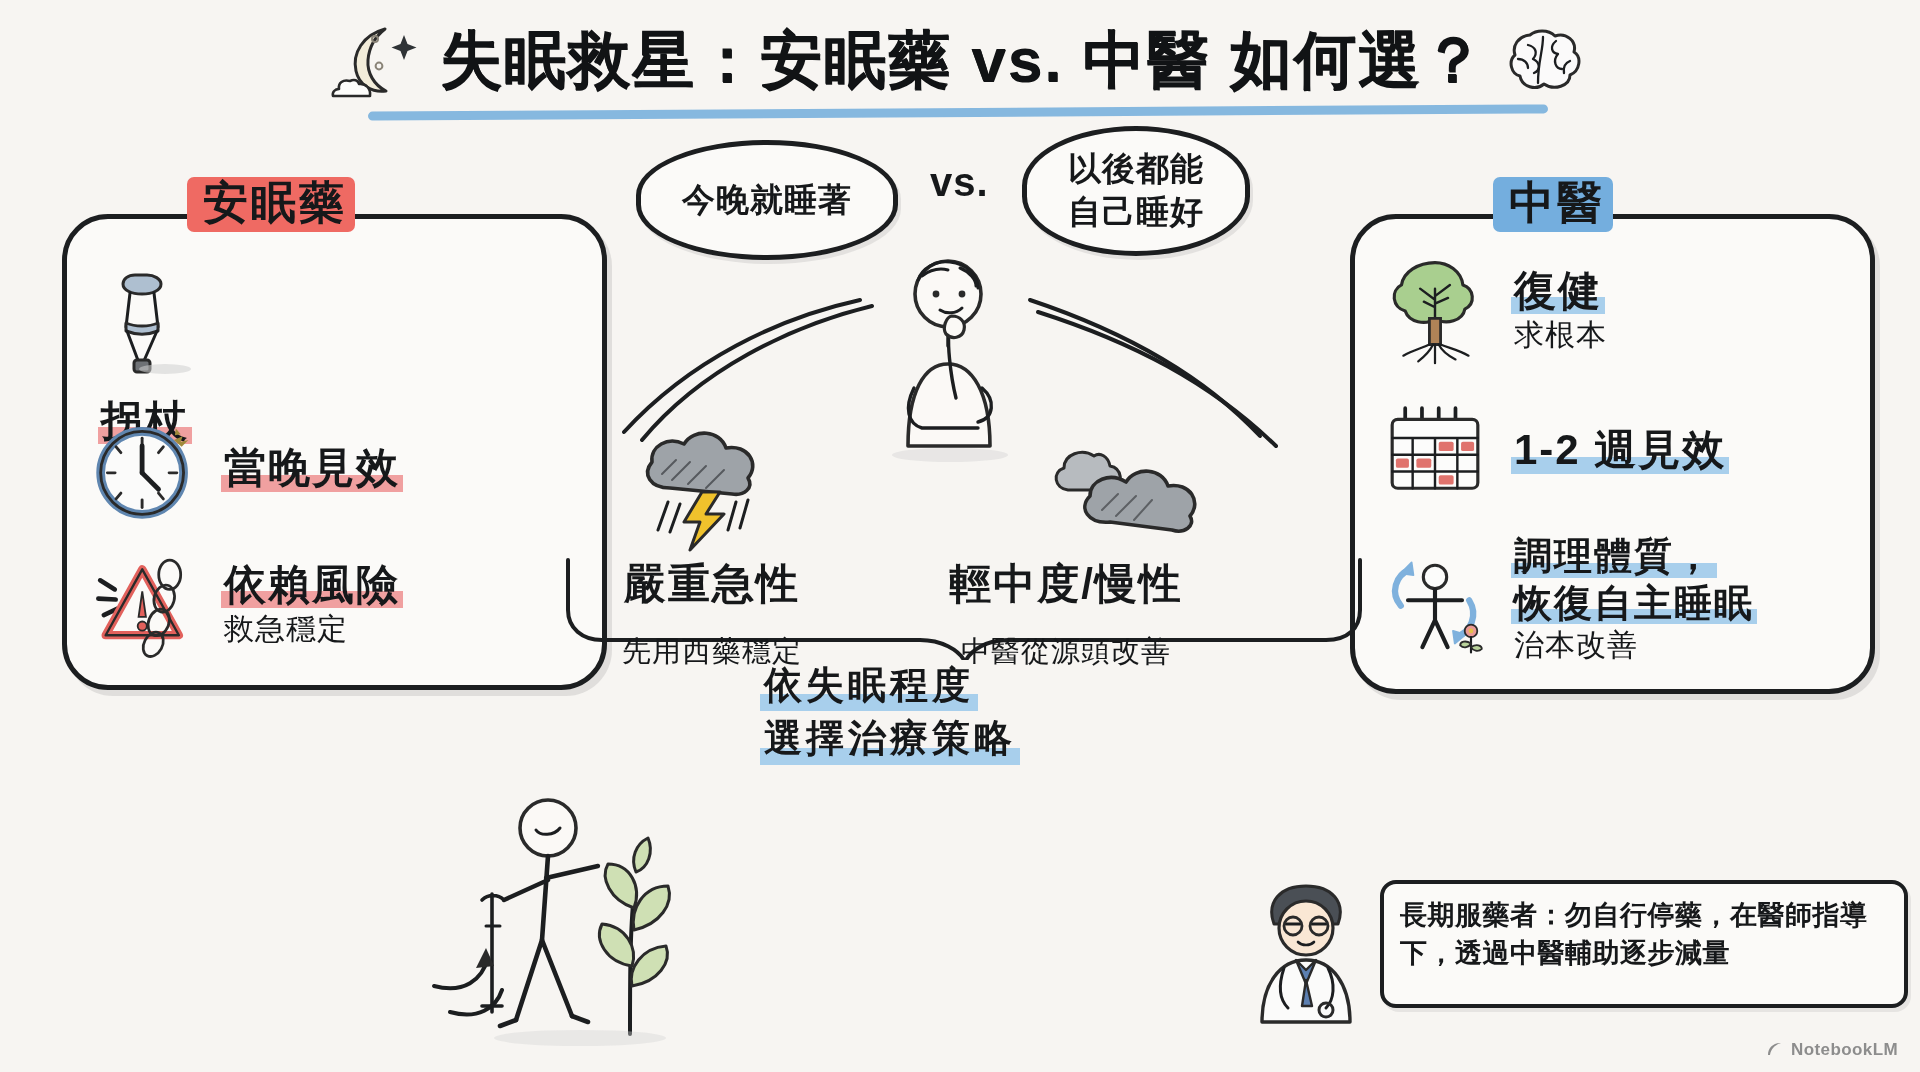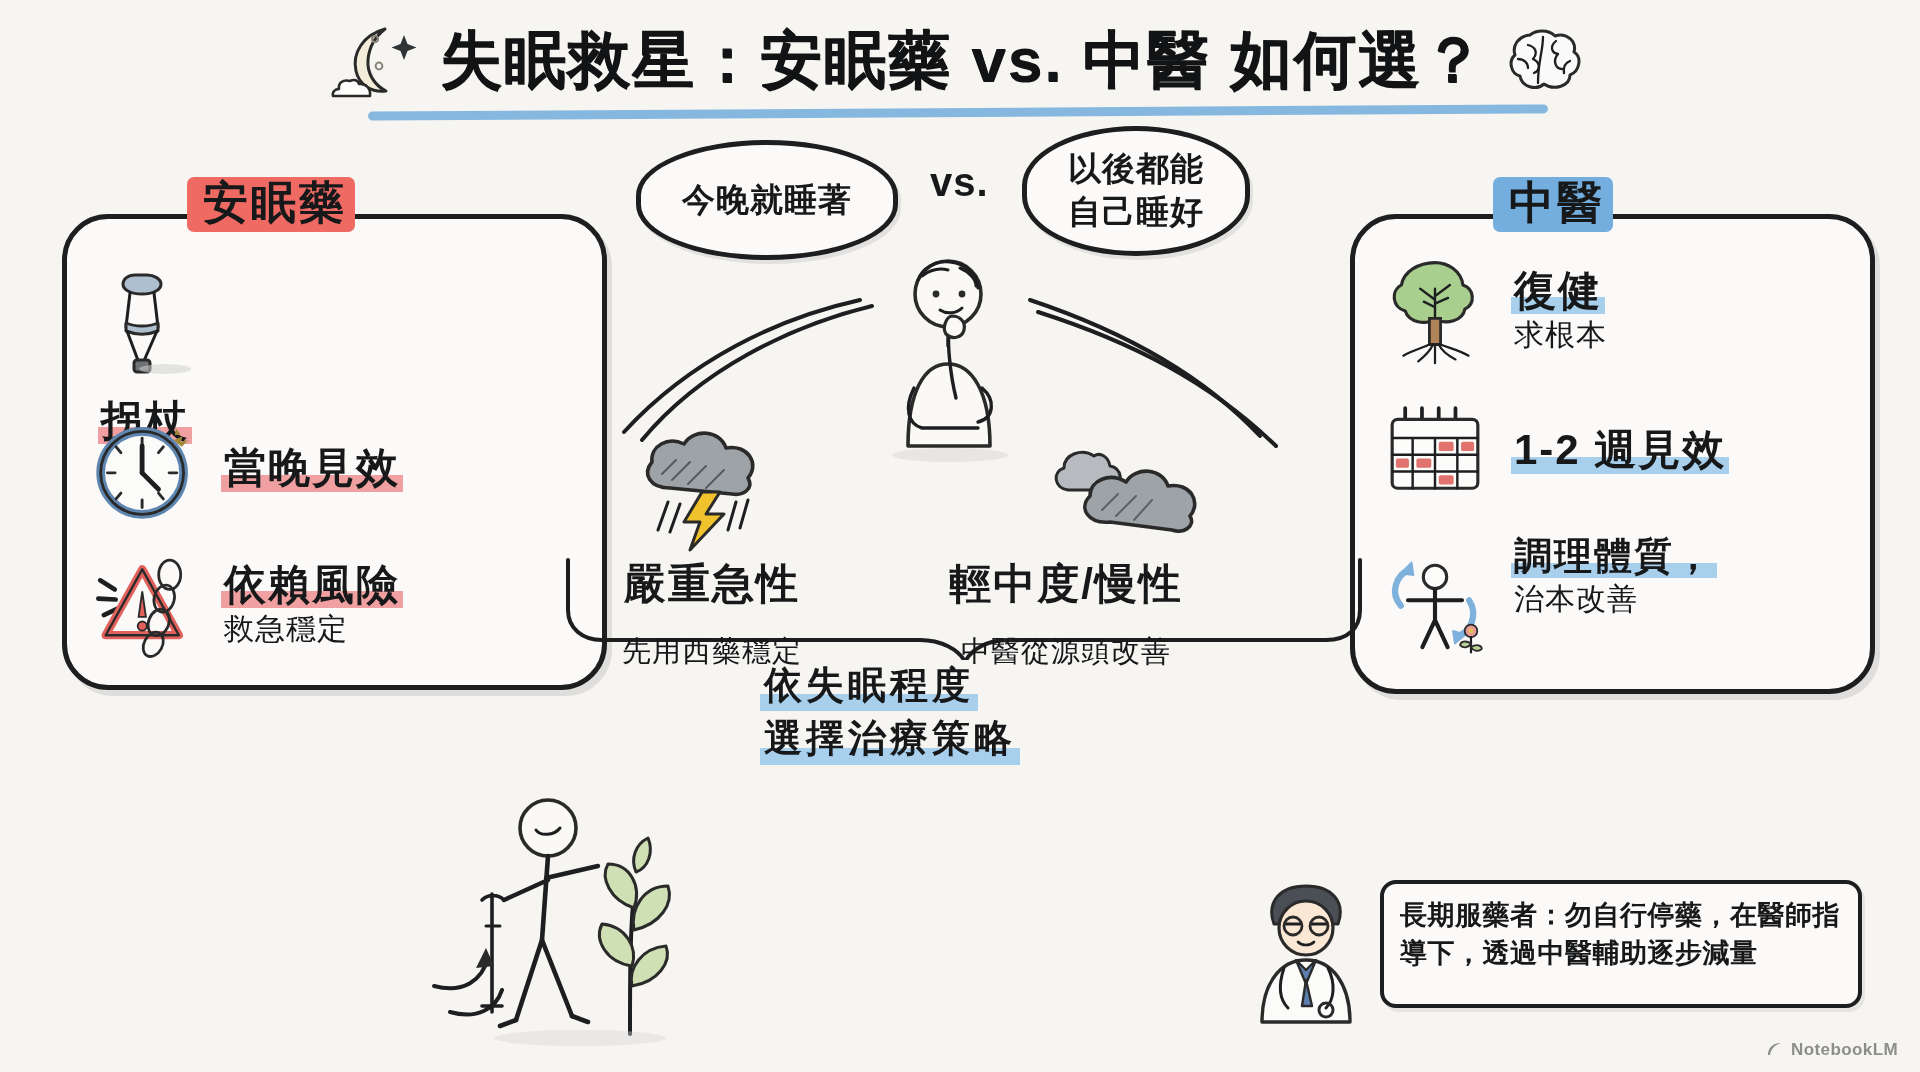--- a/index.html
+++ b/index.html
@@ -103,21 +103,21 @@
   
   #bottom-head { left: 760px; top: 660px; width: 470px; }
   .bottom-line {
     font-size: 38px; font-weight: 700; letter-spacing: 4px; line-height: 1.35;
     width: fit-content; padding: 0 4px 2px 4px;
     background: linear-gradient(transparent 64%, #a8cfec 64%, #a8cfec 97%, transparent 97%);
   }
 
   
   #doctor-note {
-    left: 1380px; top: 880px; width: 482px; min-height: 128px;
+    left: 1380px; top: 880px; width: 528px; min-height: 128px;
     border: 4px solid #1c1e20; border-radius: 16px;
     background: #fbfaf8;
     padding: 12px 14px 10px 16px;
     font-size: 27px; font-weight: 700; letter-spacing: 0.5px; line-height: 1.42;
     box-shadow: 3px 4px 0 rgba(140,140,140,.16);
   }
 
   
   #watermark {
     right: 22px; bottom: 12px;
@@ -274,20 +274,21 @@
             <circle cx="100" cy="90" r="7" fill="#ea9a96" stroke="#2a2a2a" stroke-width="2"></circle>
             <circle cx="100" cy="90" r="2.6" fill="#e5c04a"></circle>
             <path class="sketch-line" stroke-width="2.4" d="M100 97 L100 114"></path>
             <path d="M100 104 C94 100 88 102 88 106 C92 110 98 108 100 104 Z" fill="#b9d29a" stroke="#2a2a2a" stroke-width="2"></path>
             <path d="M100 108 C106 104 112 106 112 110 C108 114 102 112 100 108 Z" fill="#b9d29a" stroke="#2a2a2a" stroke-width="2"></path>
           </g>
         </svg>
       </span>
       <span class="row-text">
         <span class="hl-main hl-blue" style="font-size:38px;">調理體質，</span>
+        <span class="hl-main hl-blue" style="font-size:38px;">恢復自主睡眠</span>
         <span class="sub">治本改善</span>
       </span>
     </div>
   </div>
 
   <div class="abs bubble-cloud" id="bubble-left">
     <span>今晚就睡著</span>
   </div>
   <div class="abs" id="vs-label">vs.</div>
   <div class="abs bubble-cloud" id="bubble-right">

